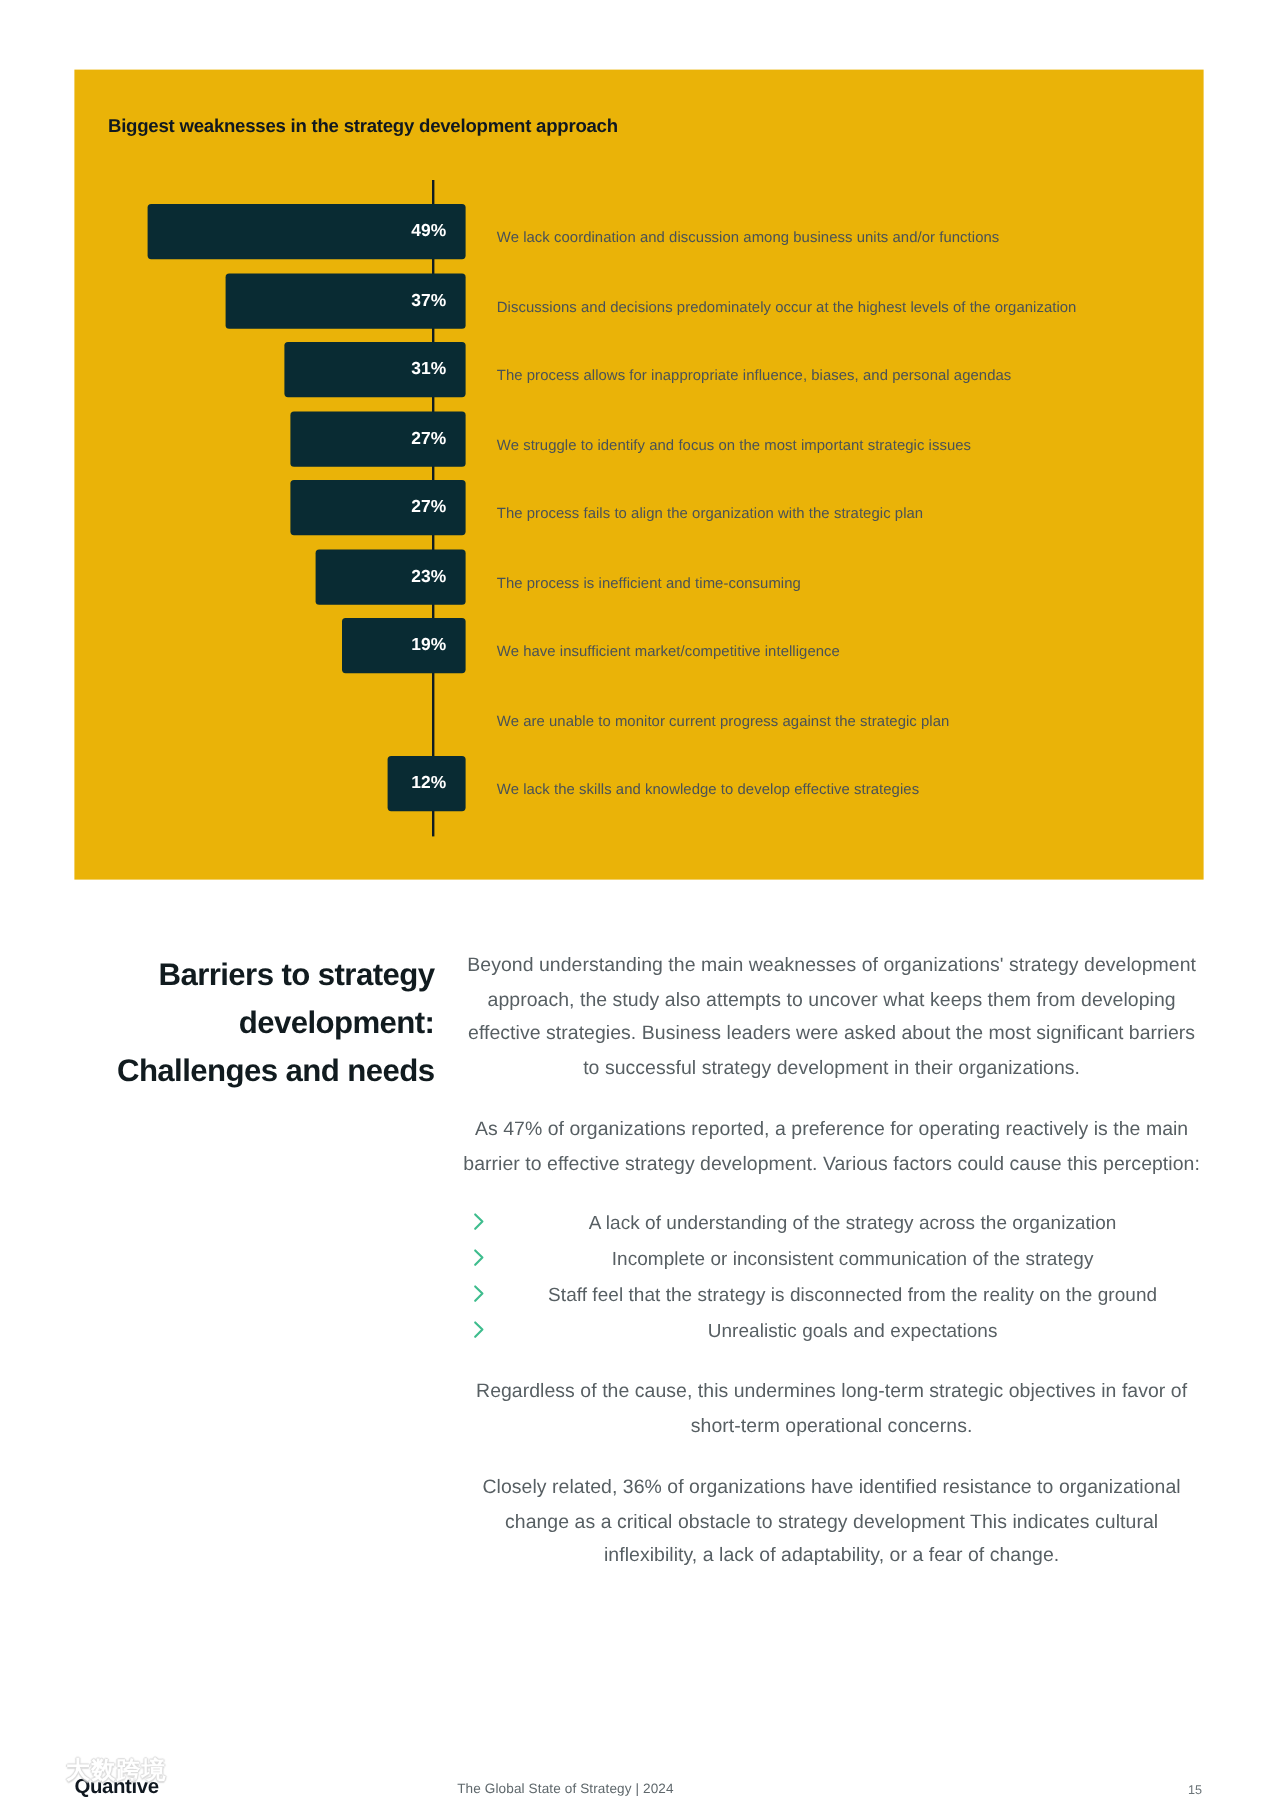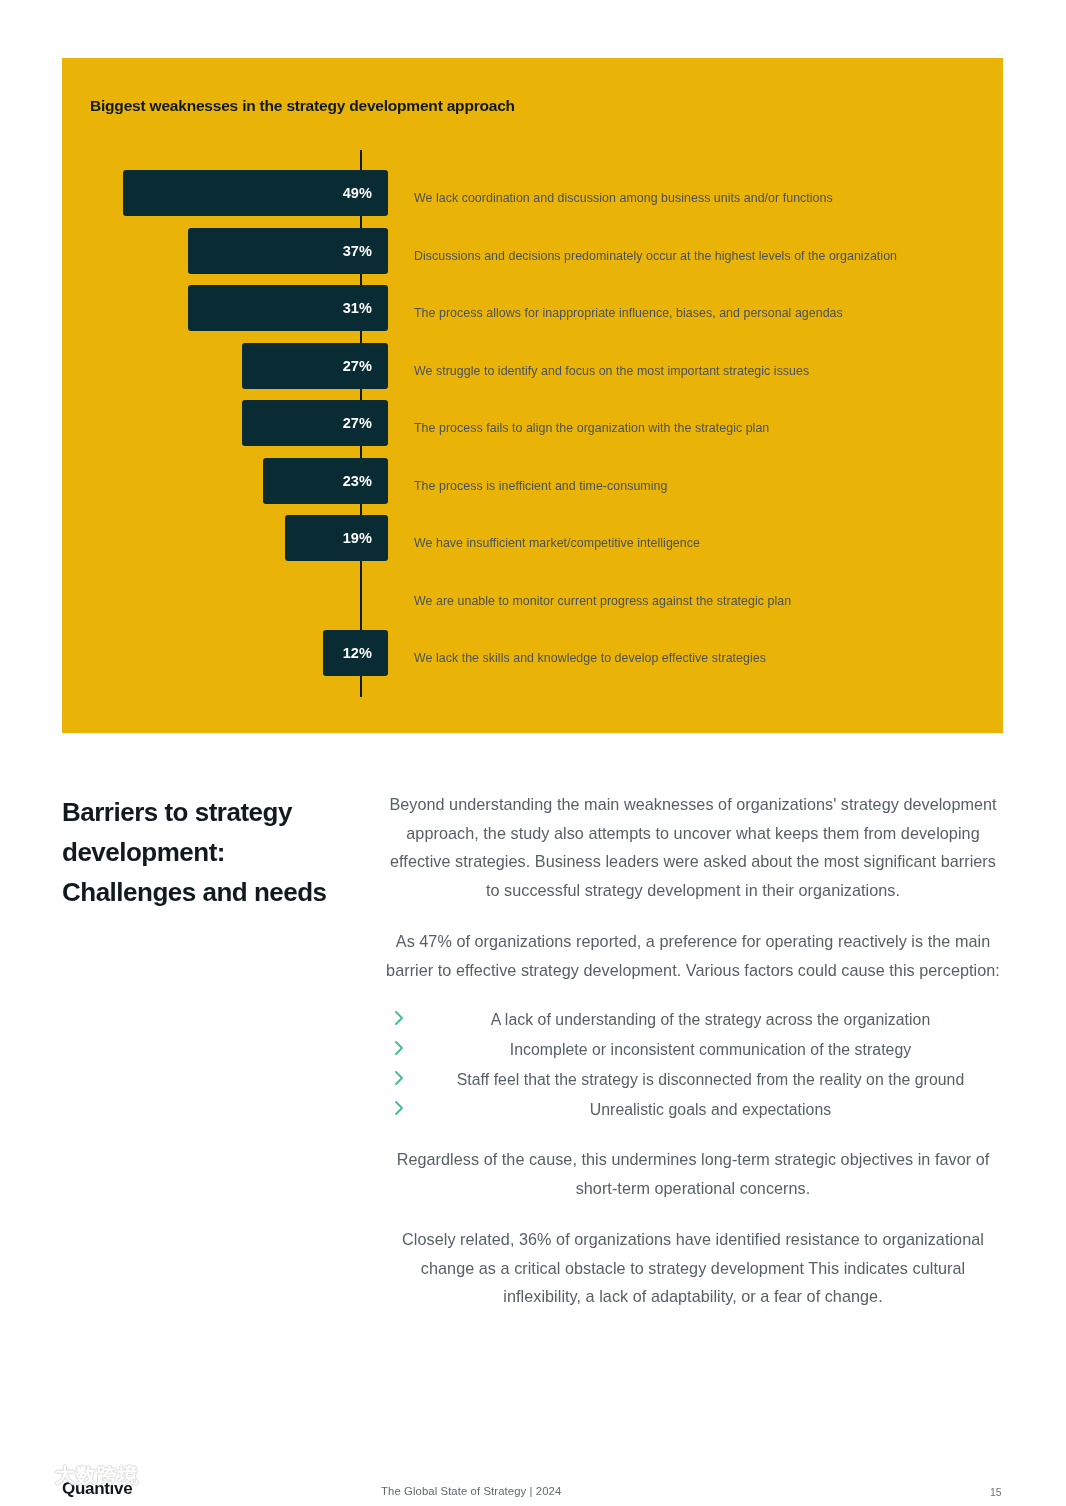--- a/index.html
+++ b/index.html
@@ -121,20 +121,21 @@
   .section-heading {
     position: absolute;
     left: 62px;
     top: 12px;
     width: 300px;
     font-size: 26px;
     line-height: 40px;
     font-weight: bold;
     letter-spacing: -0.5px;
     color: #111b1f;
+    text-align: right;
   }
 
   .body-col {
     position: absolute;
     left: 381px;
     top: 10px;
     width: 624px;
     text-align: center;
   }
 
@@ -253,21 +254,21 @@
         <div class="bar-row">
           <div class="bar-track">
             <div class="bar" style="width: 200.473px; background: rgb(9, 43, 51);">
               <span class="bar-value">37%</span>
             </div>
           </div>
           <div class="bar-label">Discussions and decisions predominately occur at the highest levels of the organization</div>
         </div>
         <div class="bar-row">
           <div class="bar-track">
-            <div class="bar" style="width: 200px; background: rgb(9, 43, 51);">
+            <div class="bar" style="width: 151px; background: rgb(9, 43, 51);">
               <span class="bar-value">31%</span>
             </div>
           </div>
           <div class="bar-label">The process allows for inappropriate influence, biases, and personal agendas</div>
         </div>
         <div class="bar-row">
           <div class="bar-track">
             <div class="bar" style="width: 146.291px; background: rgb(9, 43, 51);">
               <span class="bar-value">27%</span>
             </div>

